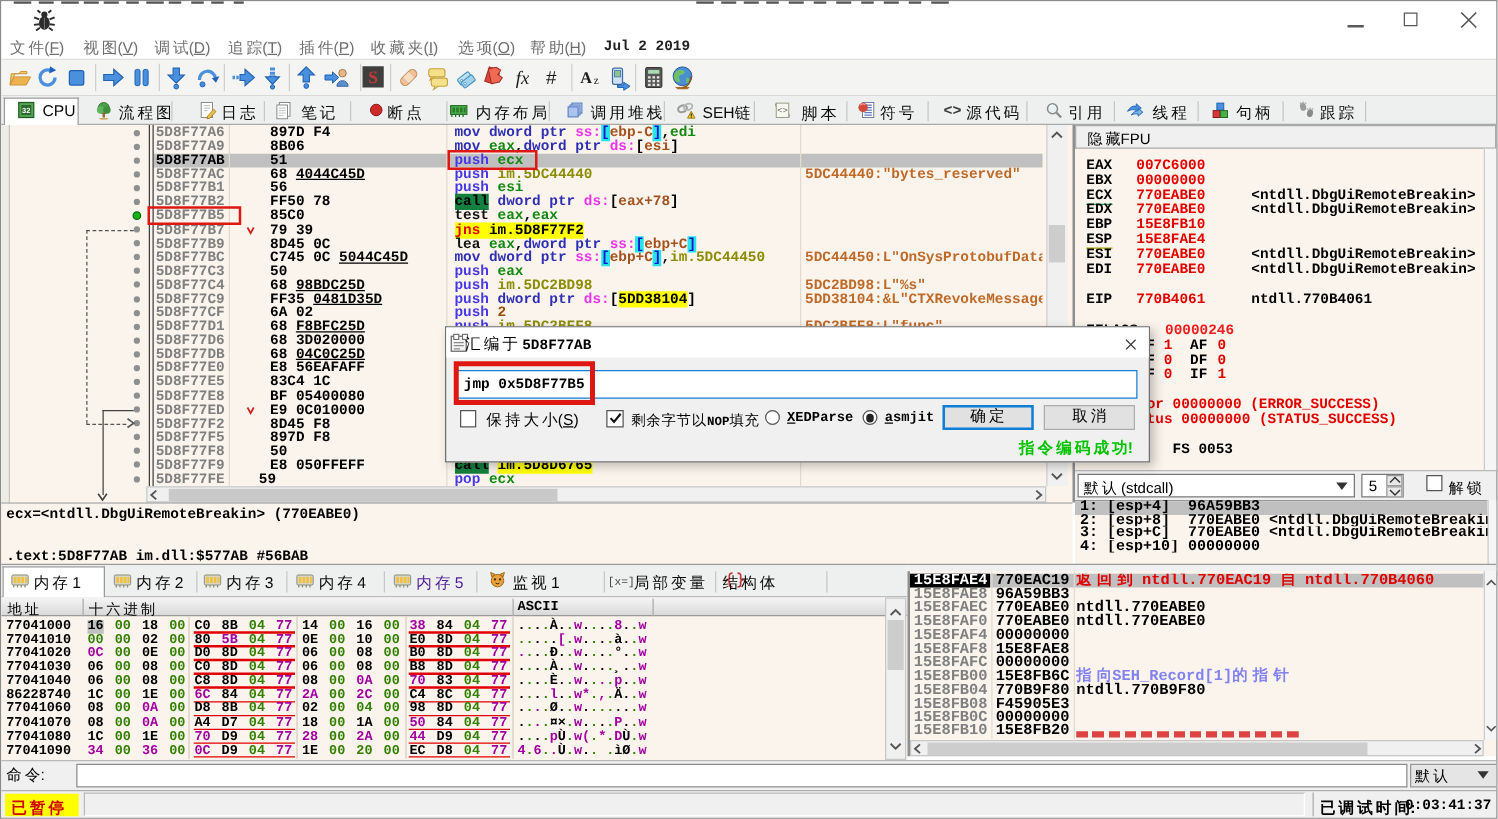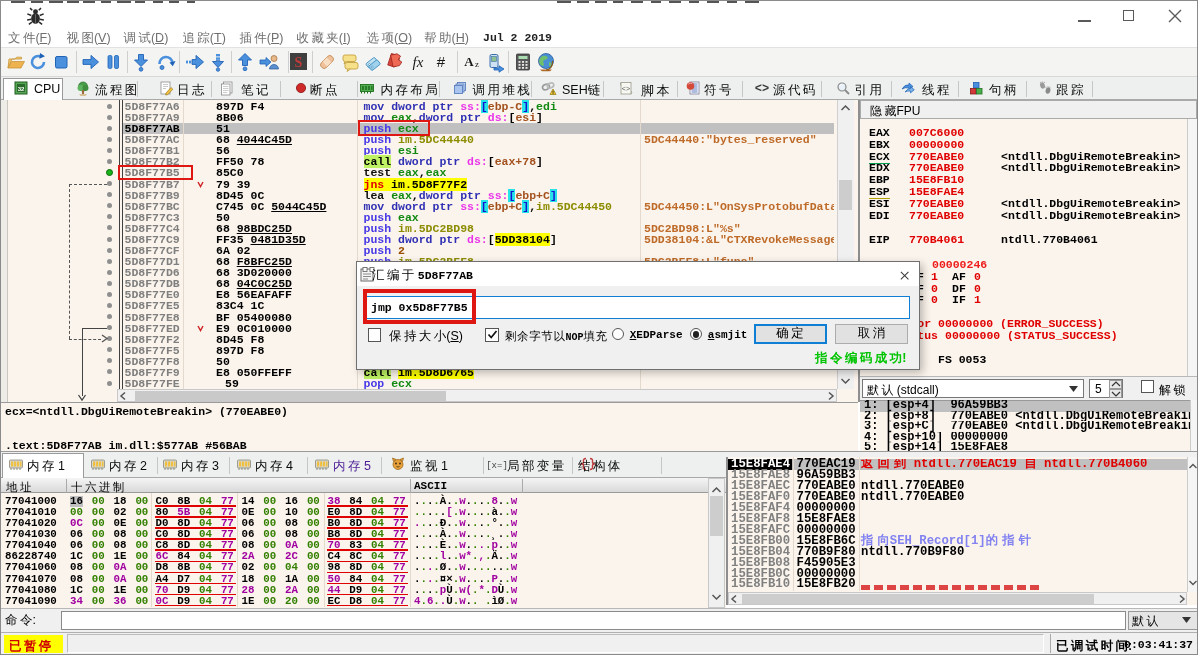--- a/index.html
+++ b/index.html
@@ -6,21 +6,21 @@
 .a{position:absolute;white-space:pre}
 .mono{font-family:"Liberation Mono",monospace;font-weight:bold}
 i.cj{font-style:normal;letter-spacing:2.4px;margin-right:-2.4px}
 i.cjm{font-style:normal;letter-spacing:4.2px;margin-right:-4.2px}
 .d{font-size:11.5px;line-height:11.08px;height:11.08px}
 .k{color:#2f2fb4}.p{color:#4638e6}.t{color:#101010}.sg{color:#e935e9}
 .rg{color:#128a12}.rb{color:#a3511e}.im{color:#8c8c00}.n{color:#9a4d00}
 .cy{background:#26e3e9;color:#1414d0}
 .ya{background:#ffff00;color:#000}
 .yr{background:#ffff00;color:#e00000}
-.cc{background:#bef264;color:#000}
+.cc{background:#15803d;color:#000}
 .cmt{color:#be6a28}
 .u{text-decoration:underline}
 .vline{position:absolute;width:1px;background:#e3dacd}
 svg{position:absolute;overflow:visible}
 </style></head><body>
 <div id="w">
 
 <div class="a" style="left:0;top:0;width:1196px;height:26px;background:#fff"></div>
 <div class="a" style="left:10px;top:0;width:14px;height:1.6px;background:#555"></div>
 <div class="a" style="left:30px;top:0;width:12px;height:1.6px;background:#555"></div>
@@ -431,21 +431,21 @@
 <div class="a mono d" style="left:123.5px;top:343.76px;color:#7f7f7f">5D8F77F5</div>
 <div class="a mono d" style="left:215px;top:343.76px;color:#000">897D F8</div>
 <div class="a mono d" style="left:362.5px;top:343.76px;color:#000"><span class="k">mov</span> <span class="k">dword ptr </span><span class="sg">ss:</span>[<span class="rb">ebp-8</span>],<span class="rg">edi</span></div>
 <div class="a mono d" style="left:123.5px;top:354.84000000000003px;color:#7f7f7f">5D8F77F8</div>
 <div class="a mono d" style="left:215px;top:354.84000000000003px;color:#000">50</div>
 <div class="a mono d" style="left:362.5px;top:354.84000000000003px;color:#000"><span class="p">push</span> <span class="rg">eax</span></div>
 <div class="a mono d" style="left:123.5px;top:365.92px;color:#7f7f7f">5D8F77F9</div>
 <div class="a mono d" style="left:215px;top:365.92px;color:#000">E8 050FFEFF</div>
 <div class="a mono d" style="left:362.5px;top:365.92px;color:#000"><span class="cc">call</span> <span class="ya">im.5D8D6765</span></div>
 <div class="a mono d" style="left:123.5px;top:377.0px;color:#7f7f7f">5D8F77FE</div>
-<div class="a mono d" style="left:224px;top:377.0px;color:#000">59</div>
+<div class="a mono d" style="left:206px;top:377.0px;color:#000">59</div>
 <div class="a mono d" style="left:362.5px;top:377.0px;color:#000"><span class="p">pop</span> <span class="rg">ecx</span></div>
 <div class="a" style="left:116px;top:388px;width:720px;height:13px;background:#f0f0f0;border:1px solid #c8c8c8"></div>
 <svg class="a" style="left:118px;top:391px" width="9" height="8" viewBox="0 0 9 8">
       <path d="M6 0.5 L2 4 6 7.5" fill="none" stroke="#555" stroke-width="1.5"></path>
     </svg>
 <svg class="a" style="left:825px;top:391px" width="9" height="8" viewBox="0 0 9 8">
       <path d="M3 0.5 L7 4 3 7.5" fill="none" stroke="#555" stroke-width="1.5"></path>
     </svg>
 <div class="a" style="left:134px;top:389.5px;width:311px;height:10px;background:#c9c9c9"></div>
 <div class="a" style="left:836px;top:99px;width:17px;height:289px;background:#f0f0f0;border-left:1px solid #d0d0d0"></div>
@@ -528,21 +528,20 @@
     </svg>
 <div class="a" style="left:1140px;top:379px;width:13px;height:13px;background:#fff;border:1px solid #555"></div>
 <div class="a" style="left:1158px;top:381px;font-size:12px;color:#000"><i class="cj">解锁</i></div>
 <div class="a" style="left:859px;top:399px;width:337px;height:57px;background:#fbf4ec;border-top:1px solid #999"></div>
 <div class="a" style="left:859px;top:399.5px;width:330px;height:11px;background:#c0c0c0"></div>
 <div class="a" style="left:1189px;top:399px;width:8px;height:57px;background:#f5f5f5;border-left:1px solid #ccc"></div>
 <div class="a mono" style="left:863px;top:399.40000000000003px;font-size:12px;line-height:10.5px;color:#000;width:326px;overflow:hidden">1: [esp+4]&nbsp;&nbsp;96A59BB3</div>
 <div class="a mono" style="left:863px;top:409.90000000000003px;font-size:12px;line-height:10.5px;color:#000;width:326px;overflow:hidden">2: [esp+8]&nbsp;&nbsp;770EABE0 &lt;ntdll.DbgUiRemoteBreakin&gt;</div>
 <div class="a mono" style="left:863px;top:420.40000000000003px;font-size:12px;line-height:10.5px;color:#000;width:326px;overflow:hidden">3: [esp+C]&nbsp;&nbsp;770EABE0 &lt;ntdll.DbgUiRemoteBreakin&gt;</div>
 <div class="a mono" style="left:863px;top:430.90000000000003px;font-size:12px;line-height:10.5px;color:#000;width:326px;overflow:hidden">4: [esp+10]&nbsp;00000000</div>
-<div class="a mono" style="left:863px;top:441.40000000000003px;font-size:12px;line-height:10.5px;color:#000;width:326px;overflow:hidden">5: [esp+14]&nbsp;15E8FAE8</div>
 <div class="a" style="left:0;top:401px;width:857px;height:1px;background:#9a9a9a"></div>
 <div class="a" style="left:0;top:402px;width:857px;height:48px;background:#fbf4ec"></div>
 <div class="a mono" style="left:4px;top:404px;font-size:11.5px;color:#000">ecx=&lt;ntdll.DbgUiRemoteBreakin&gt; (770EABE0)</div>
 <div class="a mono" style="left:4px;top:437.5px;font-size:11.5px;color:#000">.text:5D8F77AB im.dll:$577AB #56BAB</div>
 <div class="a" style="left:0;top:450px;width:1196px;height:1px;background:#9a9a9a"></div>
 <div class="a" style="left:0;top:451px;width:725px;height:26px;background:#eef0ef;border-bottom:1px solid #a9a9a9"></div>
 <div class="a" style="left:725px;top:451px;width:471px;height:5px;background:#f0f0f0"></div>
 <div class="a" style="left:1px;top:452px;width:82px;height:25px;background:#fff;border:1px solid #9a9a9a;border-bottom:none"></div>
 <svg class="a" style="left:8px;top:456px" width="14" height="15" viewBox="0 0 14 15">
       <rect x="0.5" y="3" width="13" height="8" rx="1" fill="#d8d8cf" stroke="#8a8a7a" stroke-width="0.8"></rect>

